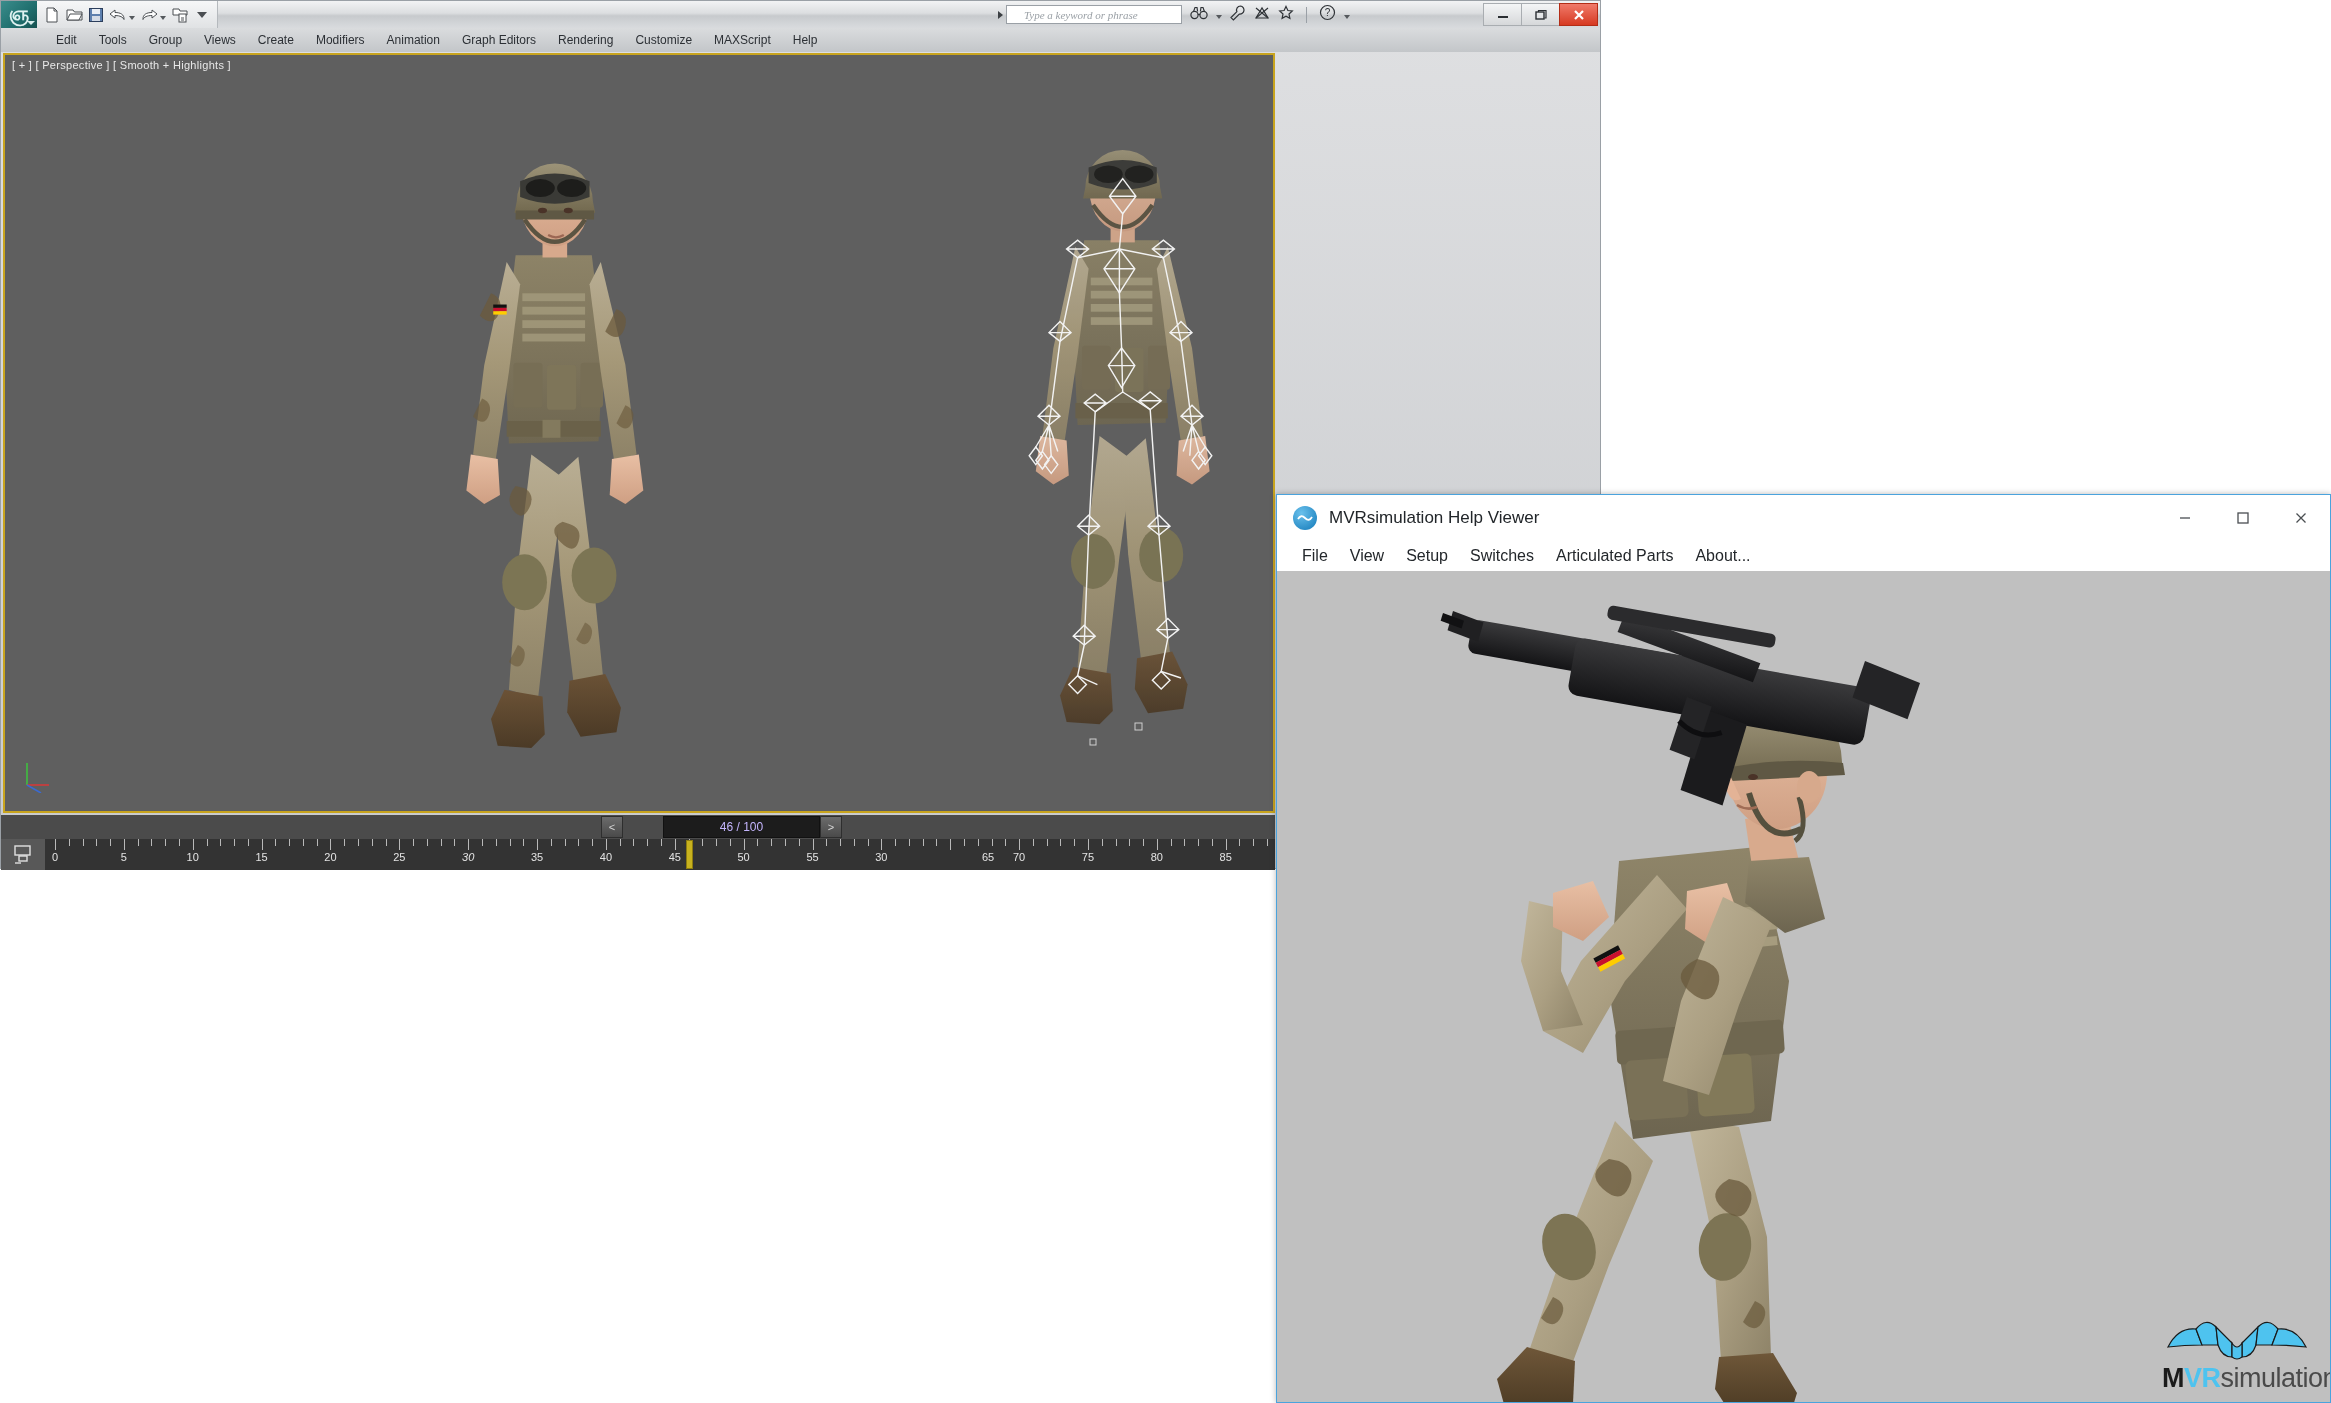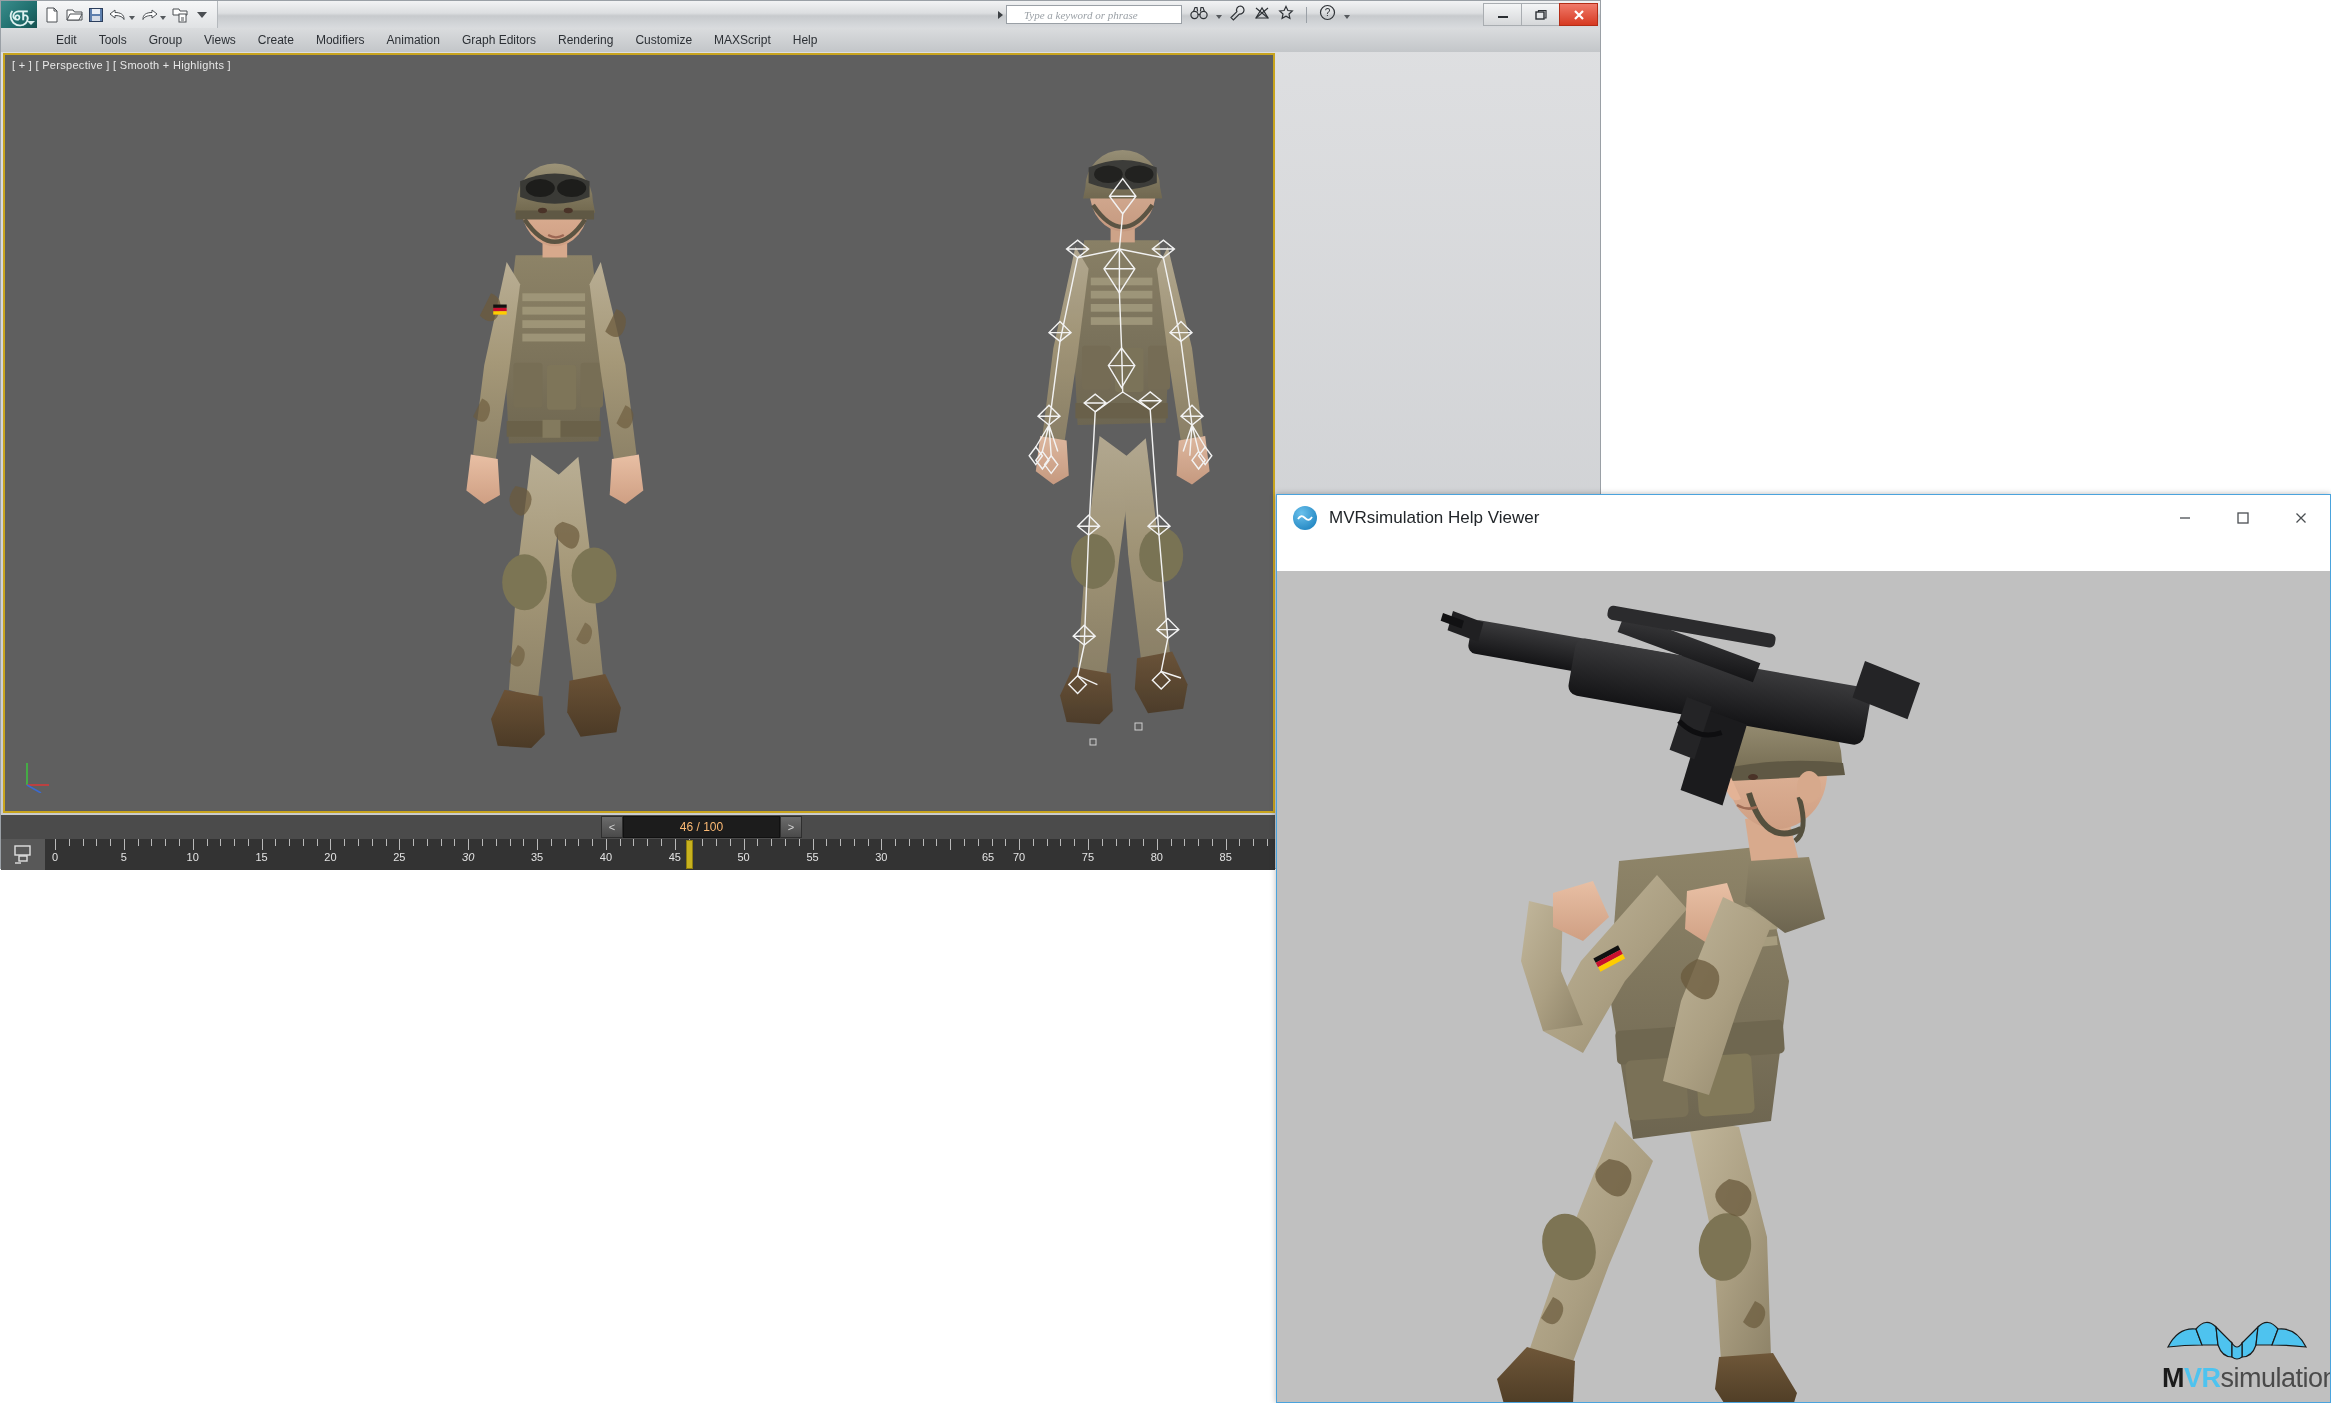--- a/index.html
+++ b/index.html
@@ -102,21 +102,21 @@
     position:absolute; left: 600px; top: 816px; height:20px; display:flex; align-items:center;
     z-index:5;
   }
   .fn-btn {
     width:20px;height:20px;background:linear-gradient(#6b6b6b,#4a4a4a);
     border:1px solid #2e2e2e; color:#d8d8d8; font-size:11px;
     display:flex;align-items:center;justify-content:center;
   }
   #frame-readout {
     width: 155px;height:20px;background:#1c1c1c;border:1px solid #111;
-    color:#fdba74;font-size:12px;display:flex;align-items:center;justify-content:center;
+    color:#c4b5fd;font-size:12px;display:flex;align-items:center;justify-content:center;margin-left:40px;
   }
   #max-ruler {
     position:absolute; left:0; top:838px; width:1274px; height:31px; background:#333333;
     overflow:hidden;
   }
   #ruler-icon {
     position:absolute;left:0;top:0;width:44px;height:31px;background:#585858;
     display:flex;align-items:center;justify-content:center;
   }
   .tick { position:absolute; top:0; width:1px; background:#b9b9b9; }
@@ -621,20 +621,28 @@
             </svg>
         </div>
         <div class="mvr-wc">
           <svg width="14" height="14" viewBox="0 0 14 14">
               <path d="M2.5 2.5l9 9M11.5 2.5l-9 9" stroke="#4a4e52" stroke-width="1.3"></path>
             </svg>
         </div>
       </div>
     </div>
 
+    <div id="mvr-menubar">
+      <div class="mvr-menu">File</div>
+      <div class="mvr-menu">View</div>
+      <div class="mvr-menu">Setup</div>
+      <div class="mvr-menu">Switches</div>
+      <div class="mvr-menu">Articulated Parts</div>
+      <div class="mvr-menu">About...</div>
+    </div>
 
     <div id="mvr-viewport">
       <svg width="1053" height="831" viewBox="0 0 1053 831" style="position:absolute;left:0;top:0;">
         <defs>
           <linearGradient id="camo2" x1="0" y1="0" x2="1" y2="1">
             <stop offset="0%" stop-color="#c2b79c"></stop>
               <stop offset="55%" stop-color="#ab9f82"></stop>
               <stop offset="100%" stop-color="#8e8368"></stop>
           </linearGradient>
           <linearGradient id="vest2" x1="0" y1="0" x2="0" y2="1">

